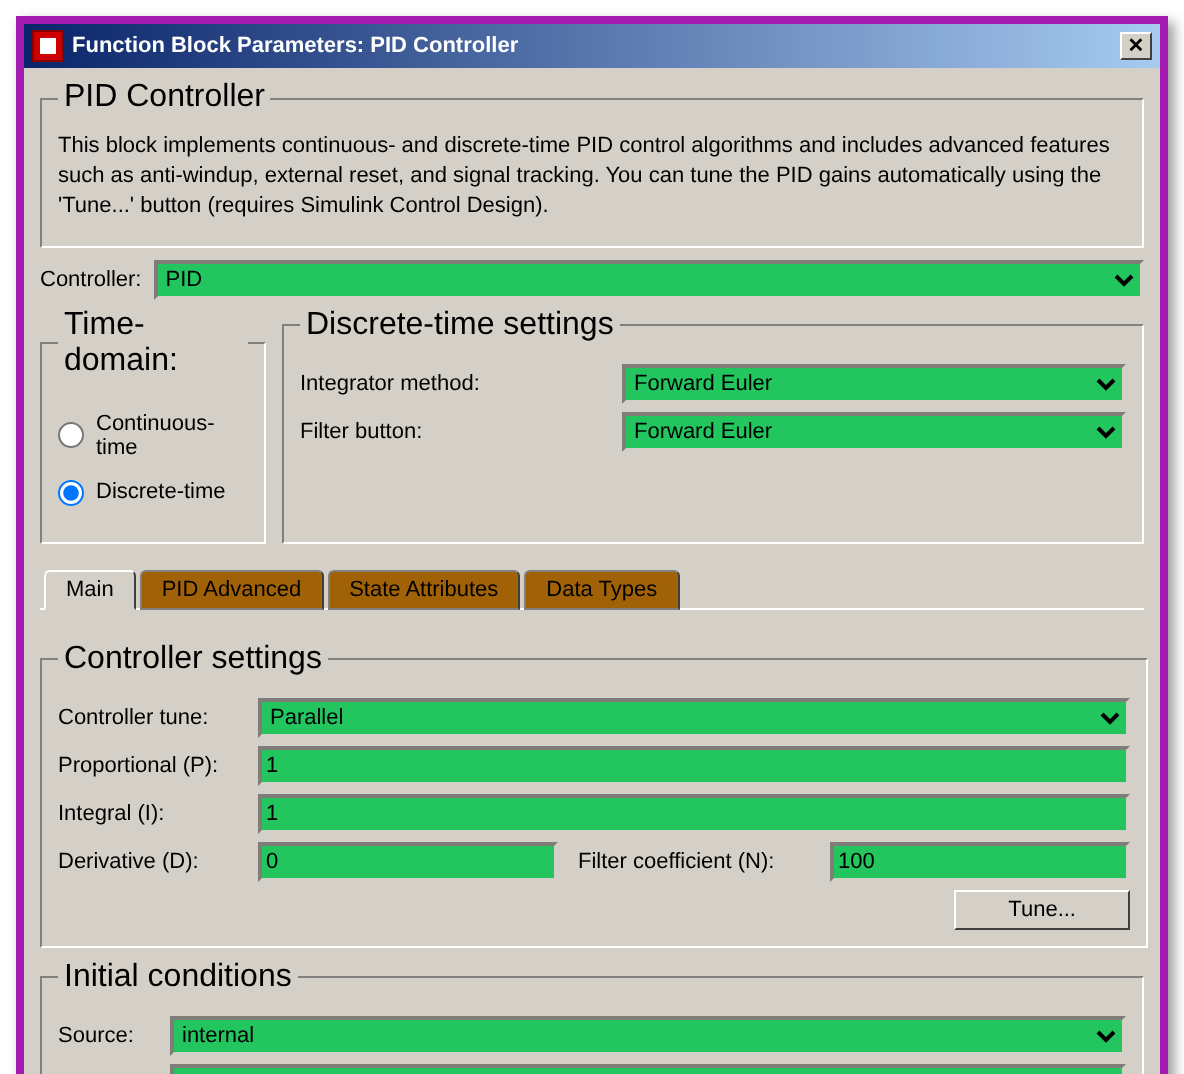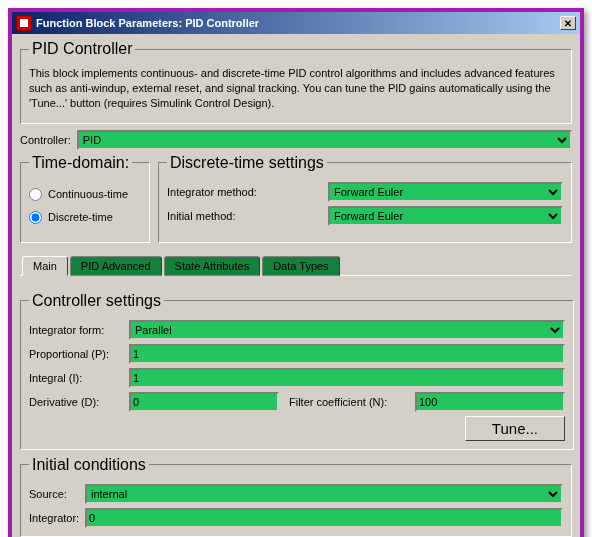--- a/index.html
+++ b/index.html
@@ -121,21 +121,21 @@
     top: 1px;
     z-index: 2;
   }
   .tab {
     padding: 3px 10px;
     font-size: 11px;
     border: 1px solid #808080;
     border-right-color: #404040;
     border-top-left-radius: 3px;
     border-top-right-radius: 3px;
-    background: #15803d;
+    background: #a16207;
     border-bottom: 1px solid #808080;
     margin-right: 2px;
     cursor: pointer;
     position: relative;
   }
   .tab.active {
     background: #d4d0c8;
     border-bottom: 1px solid #d4d0c8;
     border-top-color: #fff;
     border-left-color: #fff;
@@ -143,21 +143,21 @@
   }
   .tab-panel {
     border-top: 1px solid #fff;
     padding-top: 16px;
   }
   .settings-grid .row label:first-child { width: 94px; }
   .label-w1 { width: 94px; display: inline-block; }
   .label-w2 { width: 120px; display: inline-block; text-align: left; margin-left: 4px; }
   .btn {
     font-family: Tahoma, Arial, sans-serif;
-    font-size: 15px;
+    font-size: 11px;
     background: #d4d0c8;
     border: 1px solid #fff;
     border-right-color: #404040;
     border-bottom-color: #404040;
     padding: 3px 26px;
     cursor: pointer;
   }
   .btn-row { display: flex; justify-content: flex-end; margin-top: 4px; }
   .src-label { width: 50px; display: inline-block; }
   .torn-edge-container { overflow: hidden; height: 12px; }
@@ -186,62 +186,62 @@
     </fieldset>
 
     <div class="row">
       <label class="lbl">Controller:</label>
       <select class="combo">
         <option>PID</option>
       </select>
     </div>
 
     <div class="two-col">
-      <fieldset style="width:130px">
+      <fieldset style="width:113px">
         <legend>Time-domain:</legend>
         <div class="radio-row">
           <input type="radio" name="td" style="">
           <span>Continuous-time</span>
         </div>
         <div class="radio-row">
           <input type="radio" name="td" checked="" style="">
           <span>Discrete-time</span>
         </div>
       </fieldset>
 
       <fieldset class="discrete">
         <legend>Discrete-time settings</legend>
         <div class="row">
           <label class="label-col">Integrator method:</label>
           <select class="combo">
             <option>Forward Euler</option>
           </select>
         </div>
         <div class="row">
-          <label class="label-col">Initial method:</label>
+          <label class="label-col">Filter button:</label>
           <select class="combo">
             <option>Forward Euler</option>
           </select>
         </div>
       </fieldset>
     </div>
 
     <div class="tabs">
       <div class="tab active">Main</div>
       <div class="tab">PID Advanced</div>
       <div class="tab">State Attributes</div>
       <div class="tab">Data Types</div>
     </div>
 
     <div class="tab-panel">
       <fieldset class="settings-grid">
         <legend>Controller settings</legend>
 
         <div class="row">
-          <label class="label-w1">Integrator form:</label>
+          <label class="label-w1">Controller tune:</label>
           <select class="combo">
             <option>Parallel</option>
           </select>
         </div>
         <div class="row">
           <label class="label-w1">Proportional (P):</label>
           <input type="text" class="combo" value="1" style="">
         </div>
         <div class="row">
           <label class="label-w1">Integral (I):</label>

